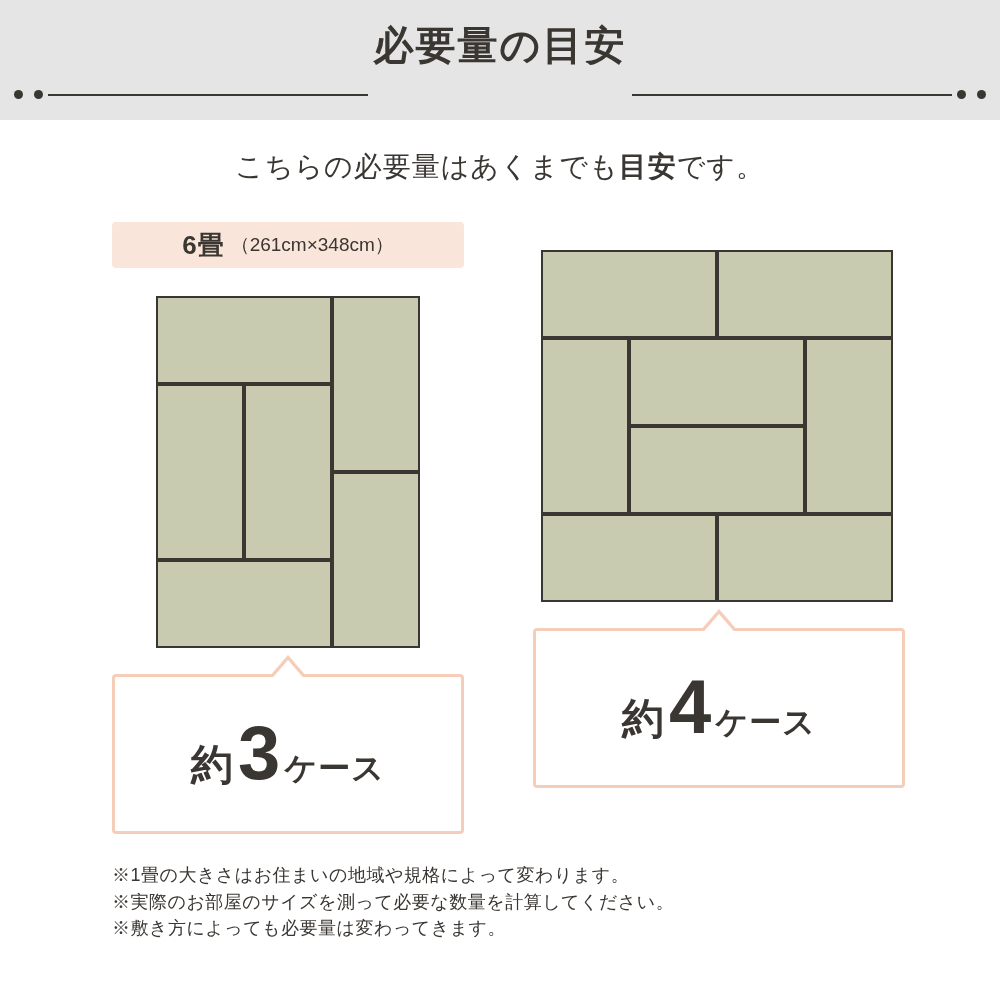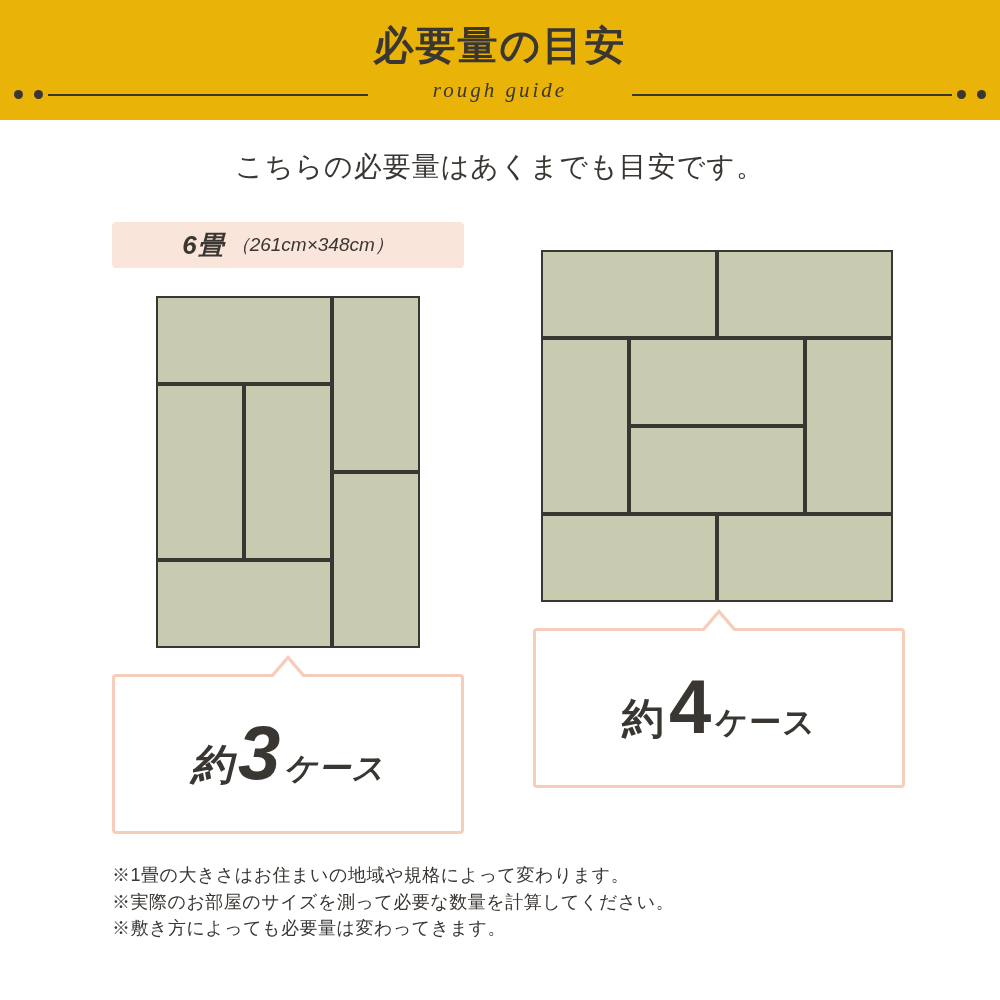--- a/index.html
+++ b/index.html
@@ -11,21 +11,21 @@
     color: #3a3632;
     overflow: hidden;
     position: relative;
   }
 
   
   .header {
     position: absolute;
     left: 0; top: 0;
     width: 1000px; height: 120px;
-    background: #eab308;
+    background: #e5e5e5;
   }
   .header-title {
     position: absolute;
     left: 0; top: 18px;
     width: 1000px;
     text-align: center;
     font-size: 40px;
     font-weight: bold;
     letter-spacing: 2px;
     color: #3a3632;
@@ -70,25 +70,25 @@
   
   .lead {
     position: absolute;
     left: 0; top: 148px;
     width: 1000px;
     text-align: center;
     font-size: 28px;
     letter-spacing: 1px;
     color: #3a3632;
   }
-  .lead b { font-weight: normal; }
+  .lead b { font-weight: bold; }
 
   
   .col { position: absolute; top: 222px; }
-  .col.left  { left: 112px;  width: 352px; font-style: italic; }
+  .col.left  { left: 112px;  width: 352px; }
   .col.right { left: 533px;  width: 372px; }
 
   .size-badge {
     height: 46px;
     background: #fae5da;
     border-radius: 4px;
     display: flex;
     align-items: center;
     justify-content: center;
     gap: 6px;
@@ -173,21 +173,20 @@
 </style>
 </head>
 <body>
 
 <div class="header">
   <div class="header-title">必要量の目安</div>
   <div class="header-sub-wrap">
     <div class="dot l1"></div>
     <div class="dot l2"></div>
     <div class="rule left"></div>
-    <div class="header-sub">rough guide</div>
     <div class="rule right"></div>
     <div class="dot r1"></div>
     <div class="dot r2"></div>
   </div>
 </div>
 
 <div class="lead">
   <span>こちらの必要量はあくまでも</span><b>目安</b><span>です。</span>
 </div>
 

